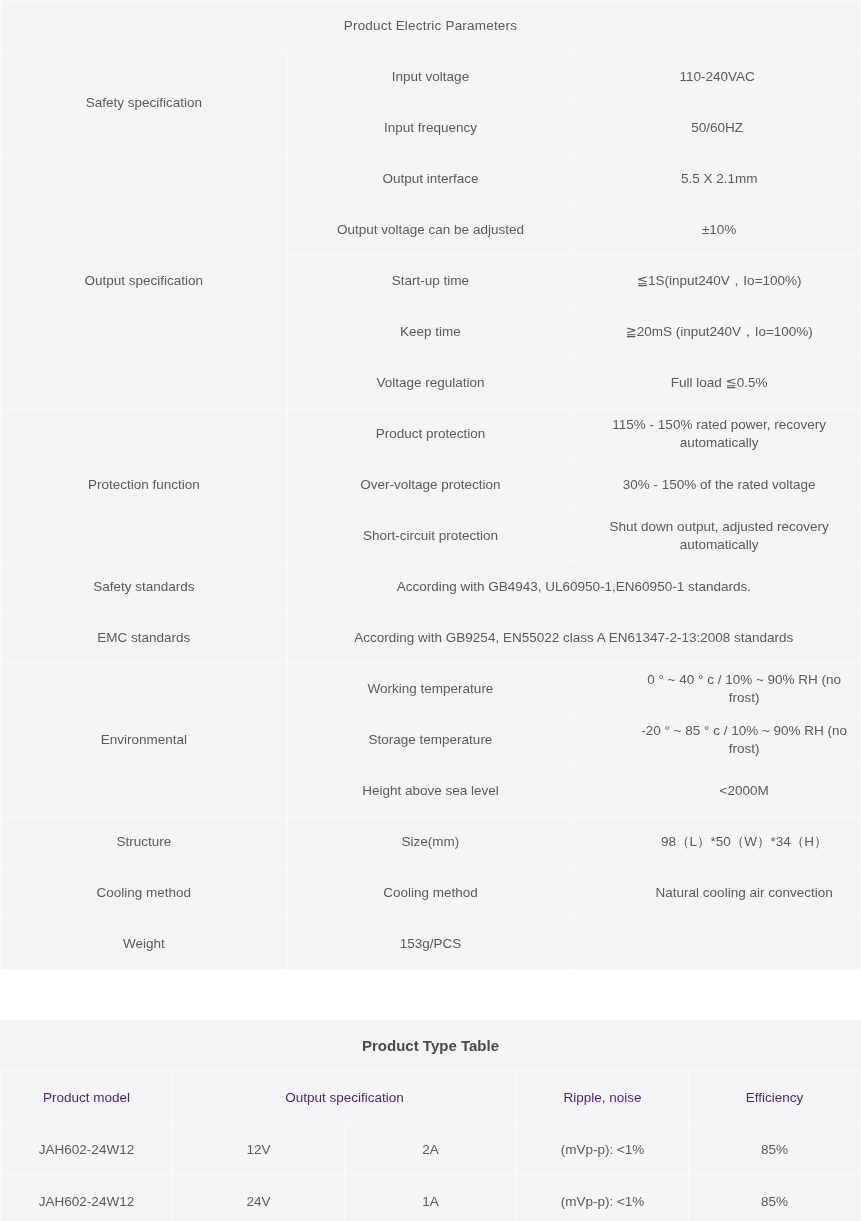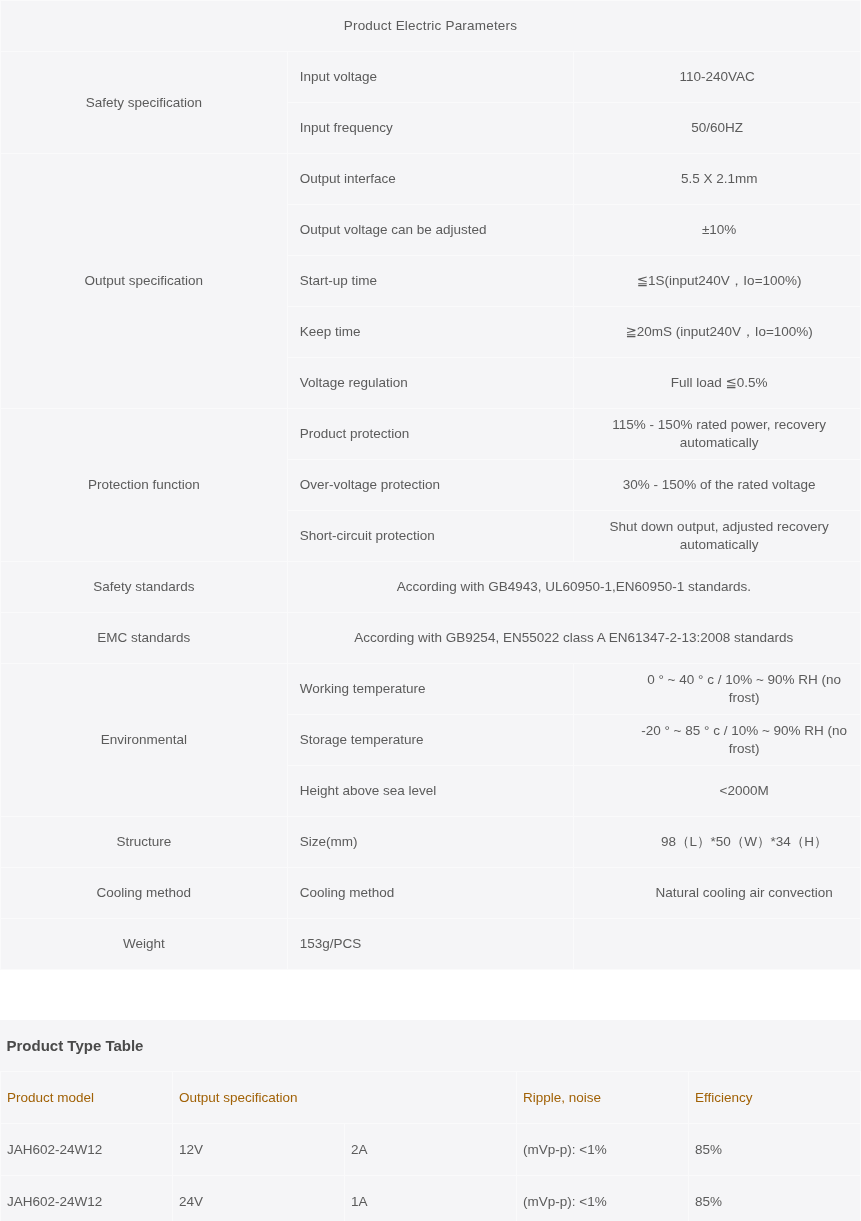--- a/index.html
+++ b/index.html
@@ -57,21 +57,21 @@
   .cat {
     text-align: center;
     font-weight: bold;
     font-size: 13.5px;
     color: #4d4d4d;
     width: 198px;
   }
 
   
   .lbl {
-    text-align: left;
+    text-align: center;
     padding-left: 54px;
     width: 259px;
     color: #6b6b6b;
   }
 
   
   .val {
     text-align: center;
     padding-left: 8px;
     color: #5e5e5e;
@@ -100,25 +100,26 @@
     border-collapse: collapse;
     table-layout: fixed;
     background: #f5f5f7;
   }
   table.types td {
     border: 1px solid #fafafb;
     background: #f5f5f7;
     height: 51px;
     font-size: 13.5px;
     color: #5b5b5b;
+    text-align: center;
     vertical-align: middle;
     font-weight: normal;
     padding: 0 6px;
   }
-  table.types tr.head td { color: #a16207; }
+  table.types tr.head td { color: #4c1d95; }
   .c1 { width: 198px; }
   .c2 { width: 161px; }
   .c3 { width: 160px; }
   .c4 { width: 161px; }
   .c5 { width: 181px; }
 </style>
 </head>
 <body>
 
 <div class="page">

